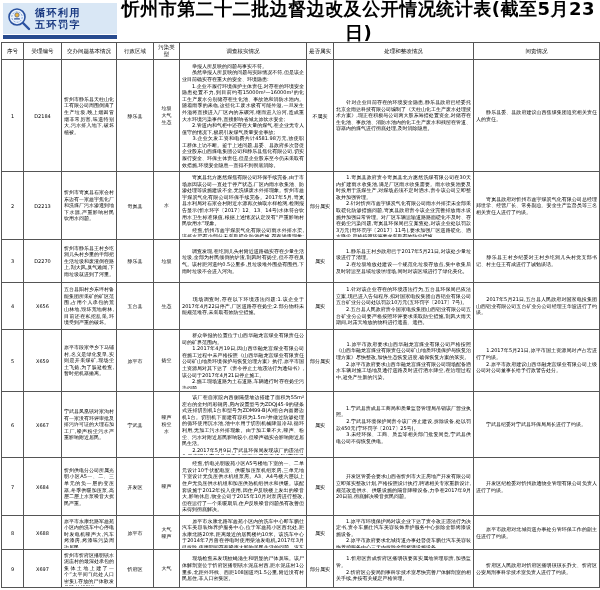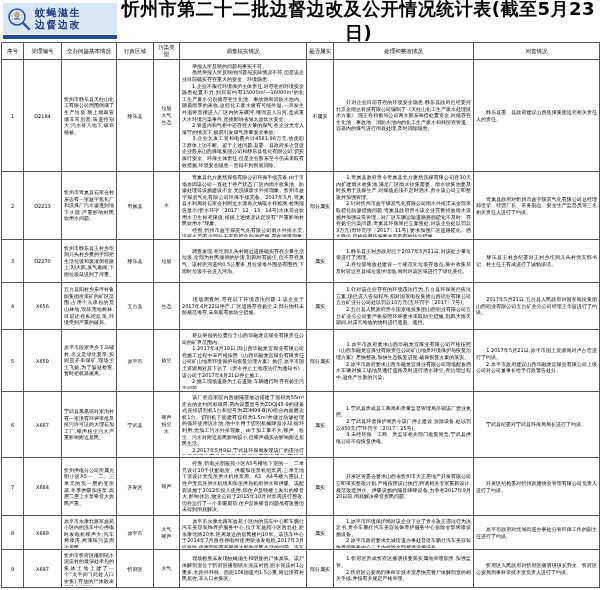--- a/index.html
+++ b/index.html
@@ -37,22 +37,22 @@
   <div class="logo">
     <div class="logo-box">
       <svg class="logo-icon" viewBox="0 0 26 26">
         <circle cx="11" cy="11" r="8" fill="#eaf2fb" stroke="#2a52a0" stroke-width="1.6"></circle>
         <circle cx="11" cy="11" r="5.2" fill="none" stroke="#6f94d0" stroke-width="0.8" stroke-dasharray="2 1.2"></circle>
         <circle cx="11" cy="9" r="2.2" fill="#f0b53c" stroke="#2a52a0" stroke-width="0.6"></circle>
         <rect x="8" y="12.2" width="6" height="1.4" rx="0.7" fill="#2a52a0"></rect>
         <line x1="17" y1="17" x2="23" y2="23" stroke="#2a52a0" stroke-width="2.4" stroke-linecap="round"></line>
       </svg>
       <div class="logo-text">
-        <div>蚊蝇滋生</div>
-        <div>边督边改</div>
+        <div>循环利用</div>
+        <div>五环罚字</div>
       </div>
     </div>
     <div class="logo-bar"></div>
   </div>
   <div class="title">忻州市第二十二批边督边改及公开情况统计表(截至5月23日)</div>
 </div>
 
 <table>
   <colgroup>
     <col style="width:22px">

